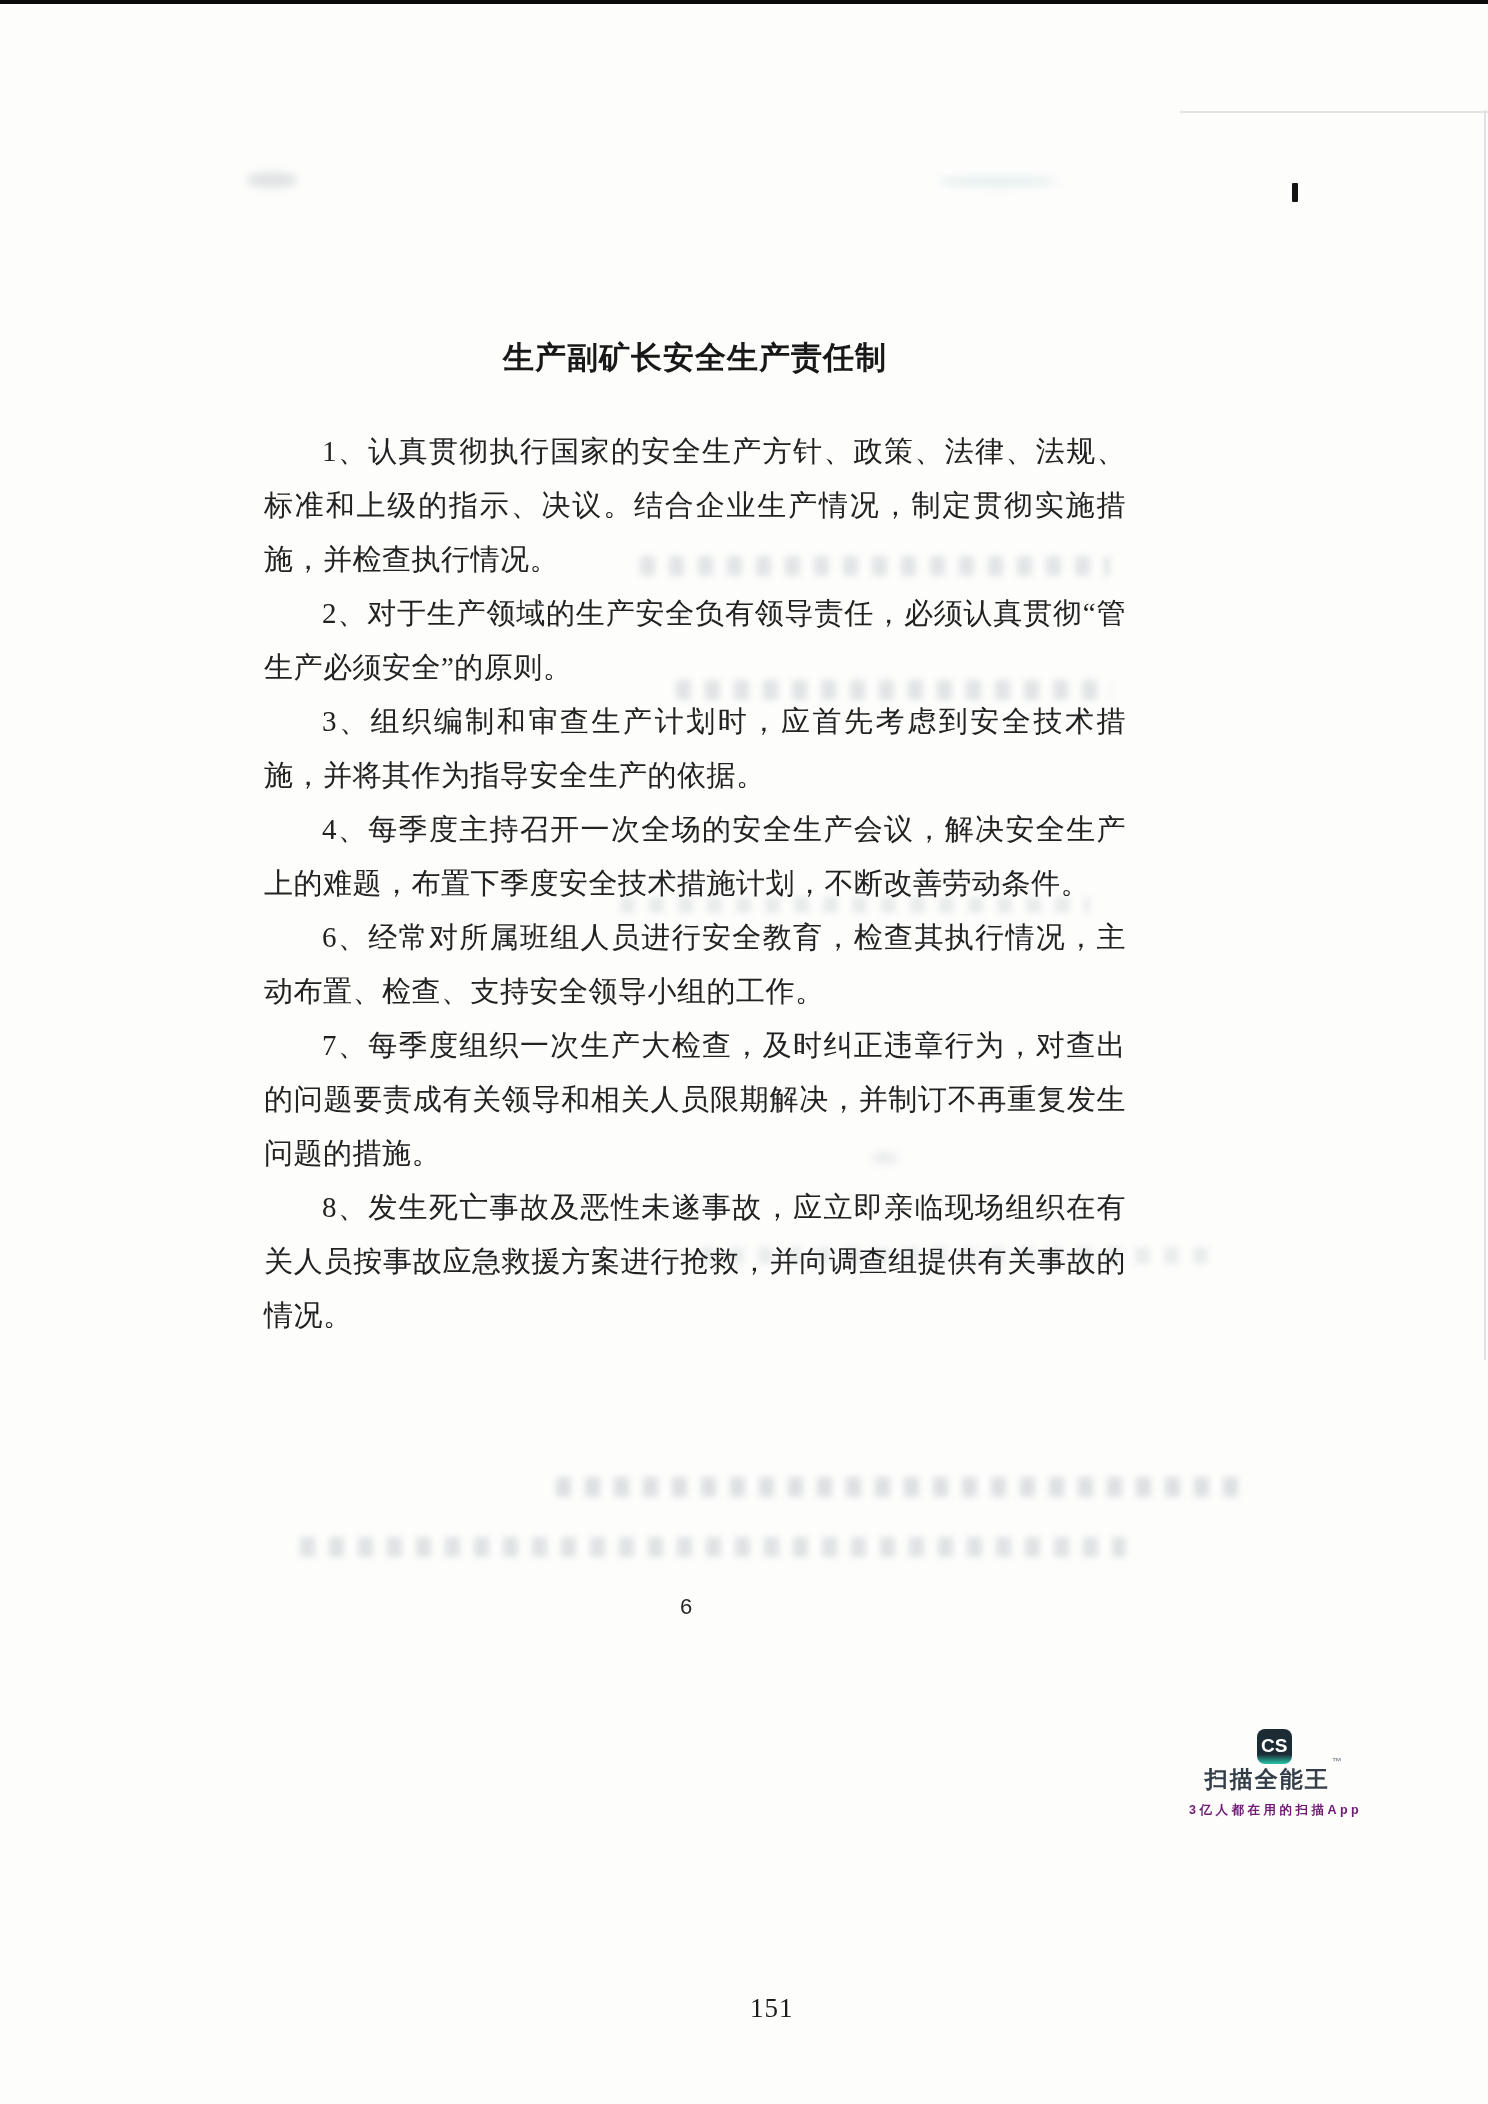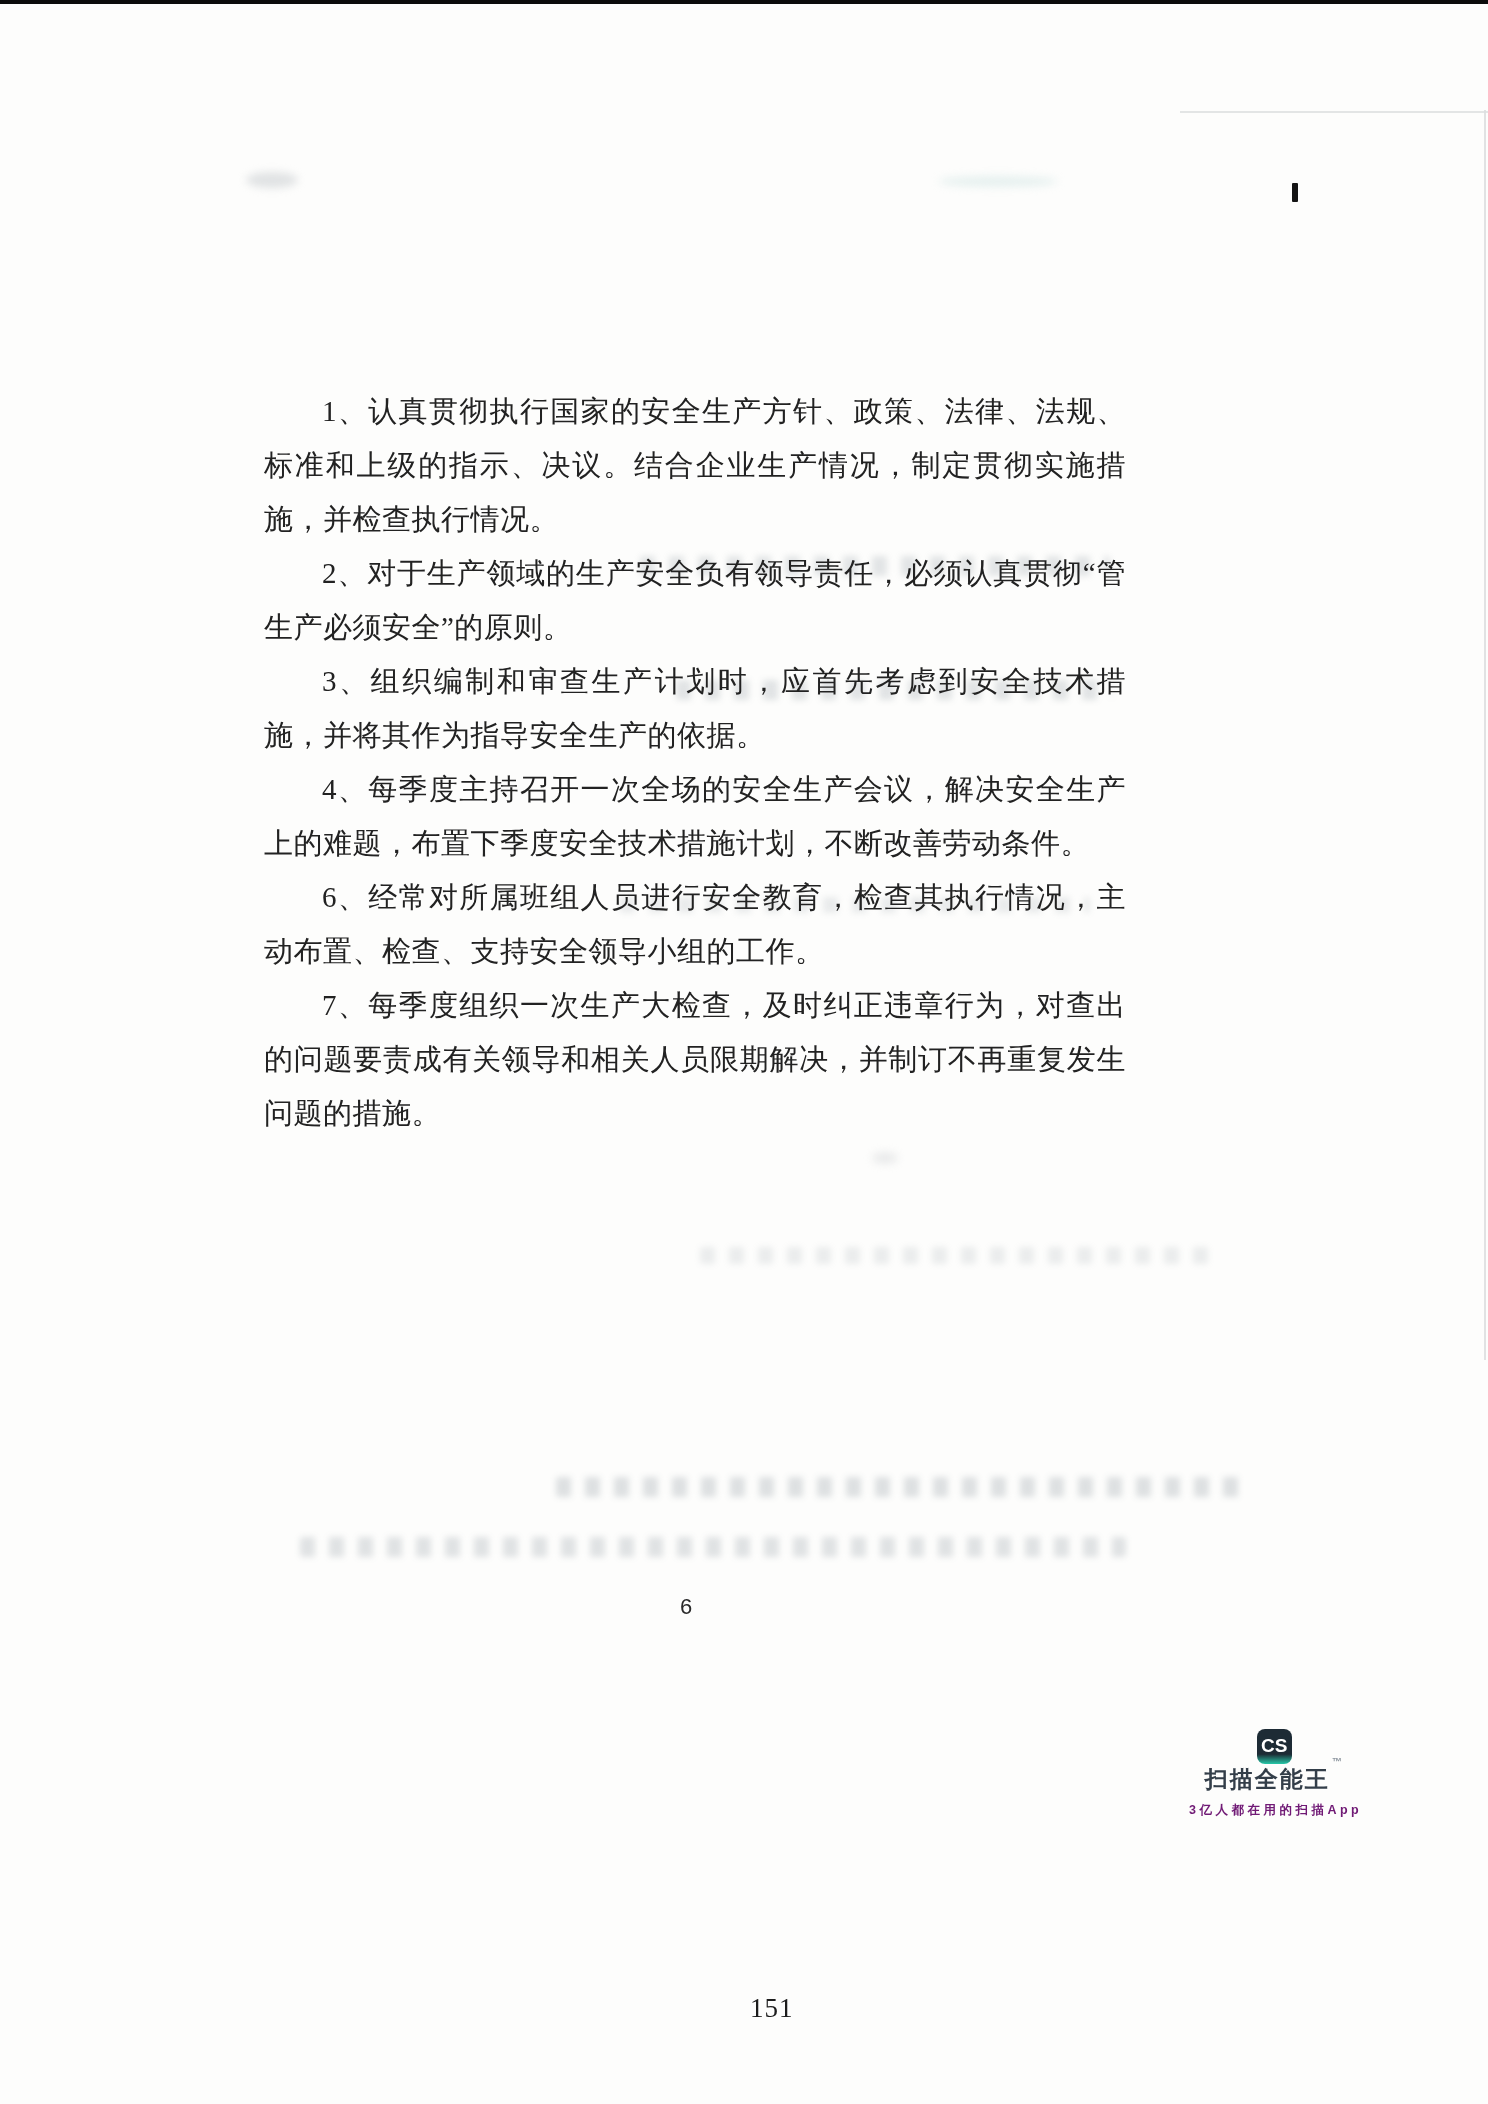--- a/index.html
+++ b/index.html
@@ -123,27 +123,29 @@
   <div class="smudge s3"></div>
 
   <div class="bleed b1"></div>
   <div class="bleed b2"></div>
   <div class="bleed b3"></div>
   <div class="bleed b4"></div>
   <div class="bleed b5"></div>
   <div class="bleed b6"></div>
 
   <div class="content">
+    <h1 class="doc-title">生产副矿长安全生产责任制</h1>
     <div class="paragraphs">
       <p>1、认真贯彻执行国家的安全生产方针、政策、法律、法规、标准和上级的指示、决议。结合企业生产情况，制定贯彻实施措施，并检查执行情况。</p>
       <p>2、对于生产领域的生产安全负有领导责任，必须认真贯彻“管生产必须安全”的原则。</p>
       <p>3、组织编制和审查生产计划时，应首先考虑到安全技术措施，并将其作为指导安全生产的依据。</p>
       <p>4、每季度主持召开一次全场的安全生产会议，解决安全生产上的难题，布置下季度安全技术措施计划，不断改善劳动条件。</p>
       <p>6、经常对所属班组人员进行安全教育，检查其执行情况，主动布置、检查、支持安全领导小组的工作。</p>
       <p>7、每季度组织一次生产大检查，及时纠正违章行为，对查出的问题要责成有关领导和相关人员限期解决，并制订不再重复发生问题的措施。</p>
+      <p>8、发生死亡事故及恶性未遂事故，应立即亲临现场组织在有关人员按事故应急救援方案进行抢救，并向调查组提供有关事故的情况。</p>
     </div>
   </div>
 
   <div class="inner-page-number">6</div>
 
   <div class="footer-page-number">151</div>
 
   <div class="watermark">
     <div class="wm-row">
       <div class="cs-badge">CS</div>

